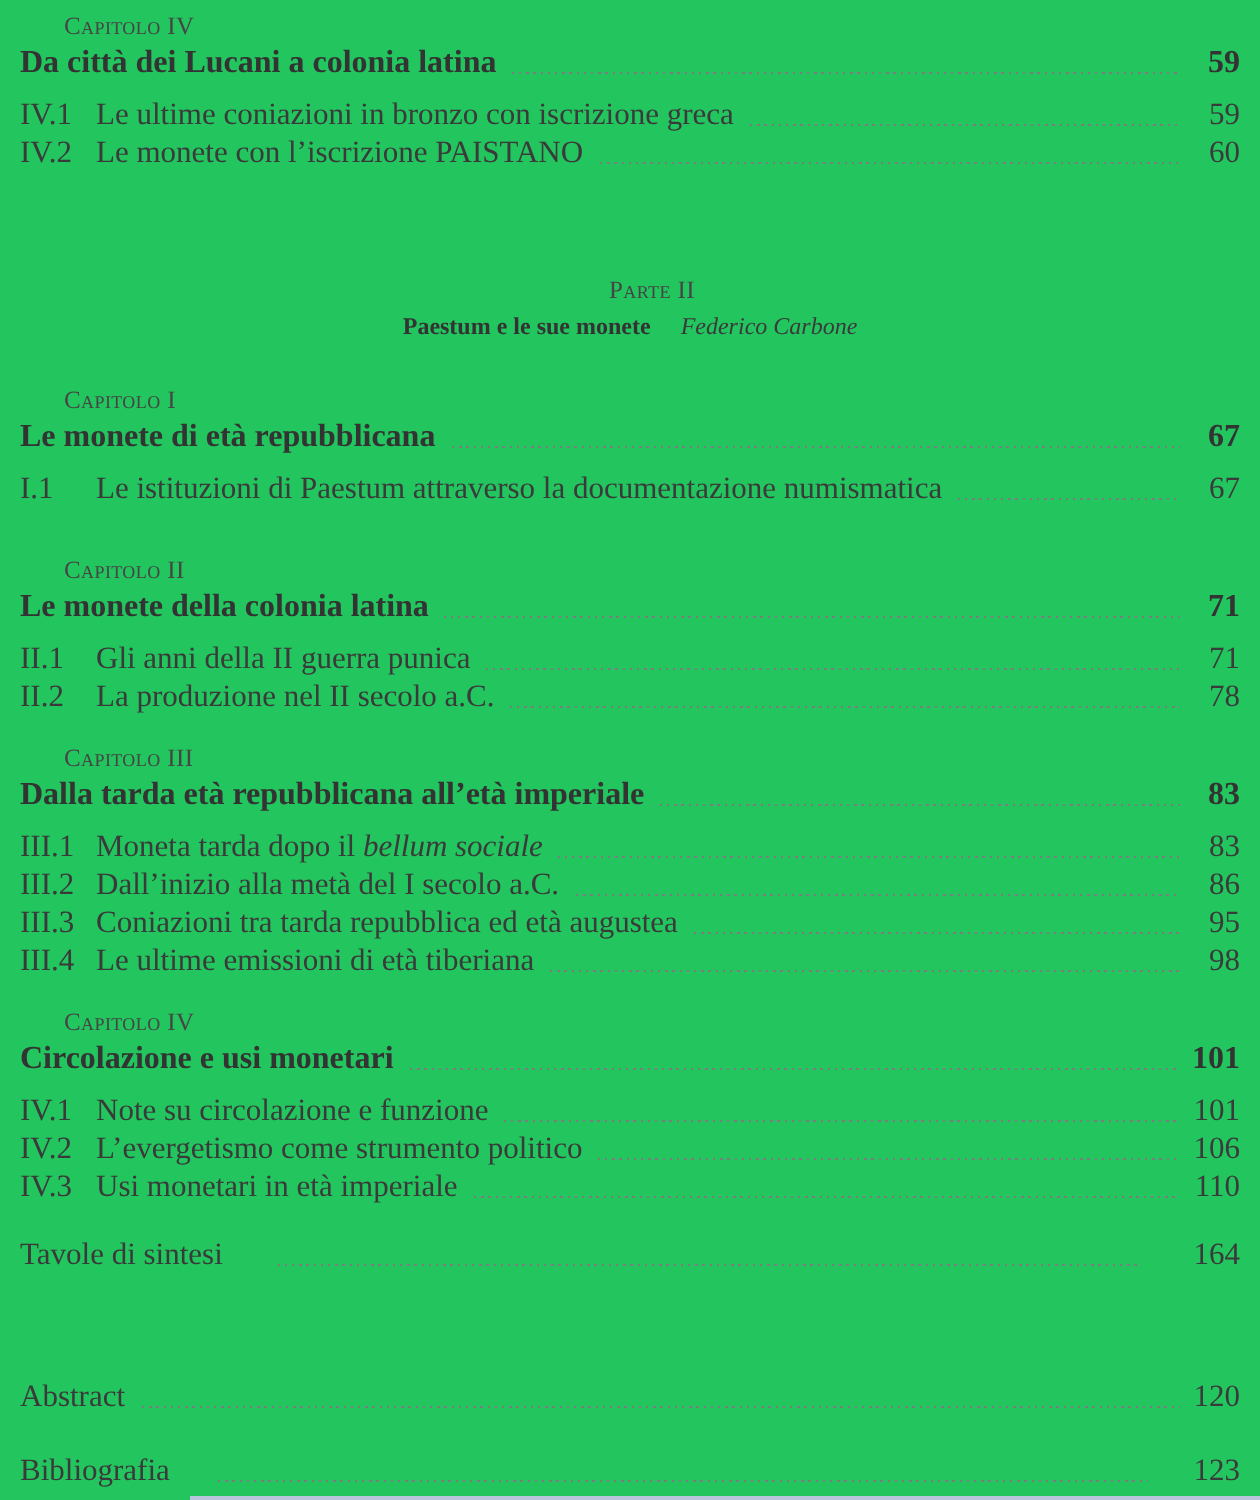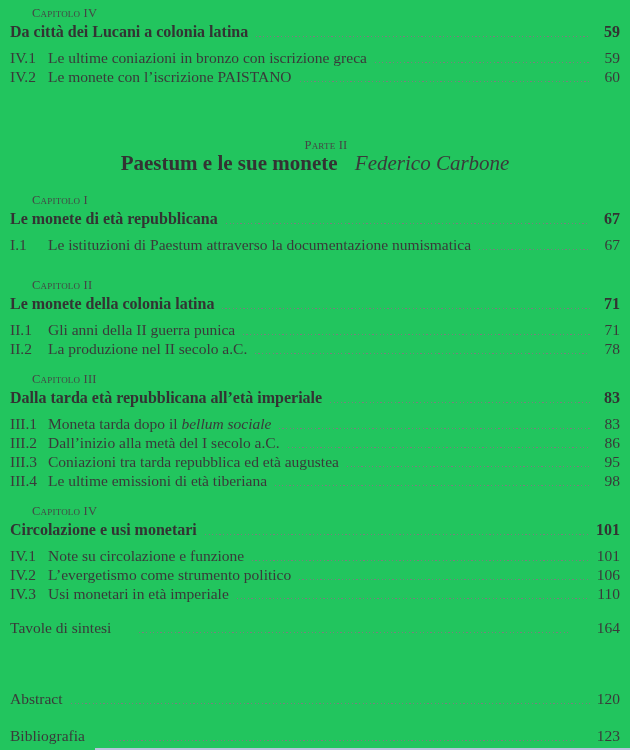--- a/index.html
+++ b/index.html
@@ -36,21 +36,21 @@
   .leader{
     flex:1;
     height:2px;
     margin:0 6px 4px 8px;
     background:repeating-linear-gradient(to right,#7d7d7d 0 1.2px,transparent 1.2px 3.6px);
     background-size:100% 1.3px;
     background-position:bottom;
     background-repeat:no-repeat;
   }
   .pagenum{flex:none;min-width:24px;text-align:right;}
-  .part-title-row{margin-top:1px;line-height:20px;font-size:21px;}
+  .part-title-row{margin-top:1px;line-height:20px;font-size:12px;}
   .part-title{font-weight:bold;color:#333;}
   .part-author{font-style:italic;margin-left:12px;color:#3a3a3a;}
   
   .sec-parte{margin-top:52px;text-align:center;}
   .sec-cap1{margin-top:20px;}
   .sec-cap2{margin-top:24px;}
   .sec-cap3{margin-top:14px;}
   .sec-cap4b{margin-top:14px;}
   .bm-tavole{margin-top:15px;gap:20px;}
   .bm-abstract{margin-top:52px;}

